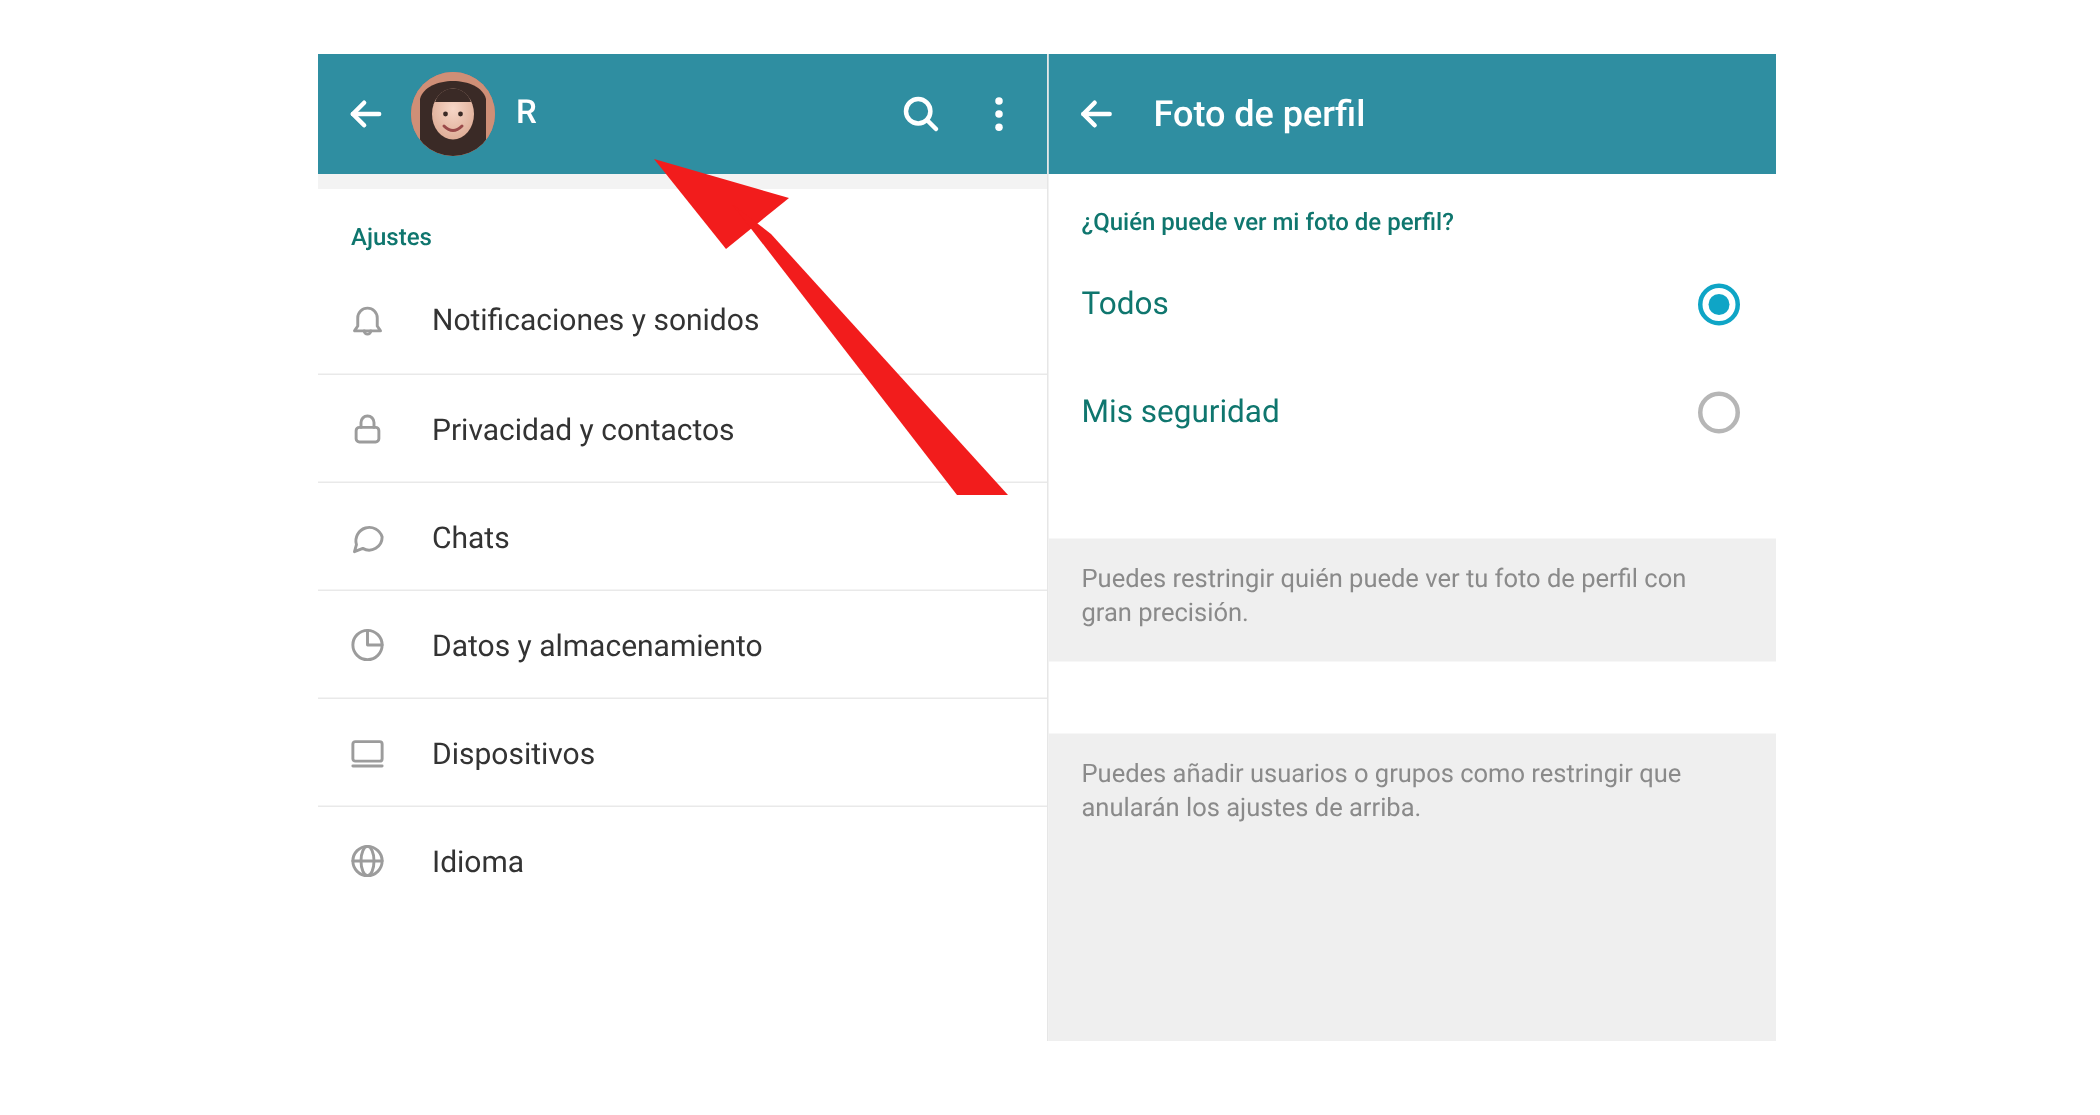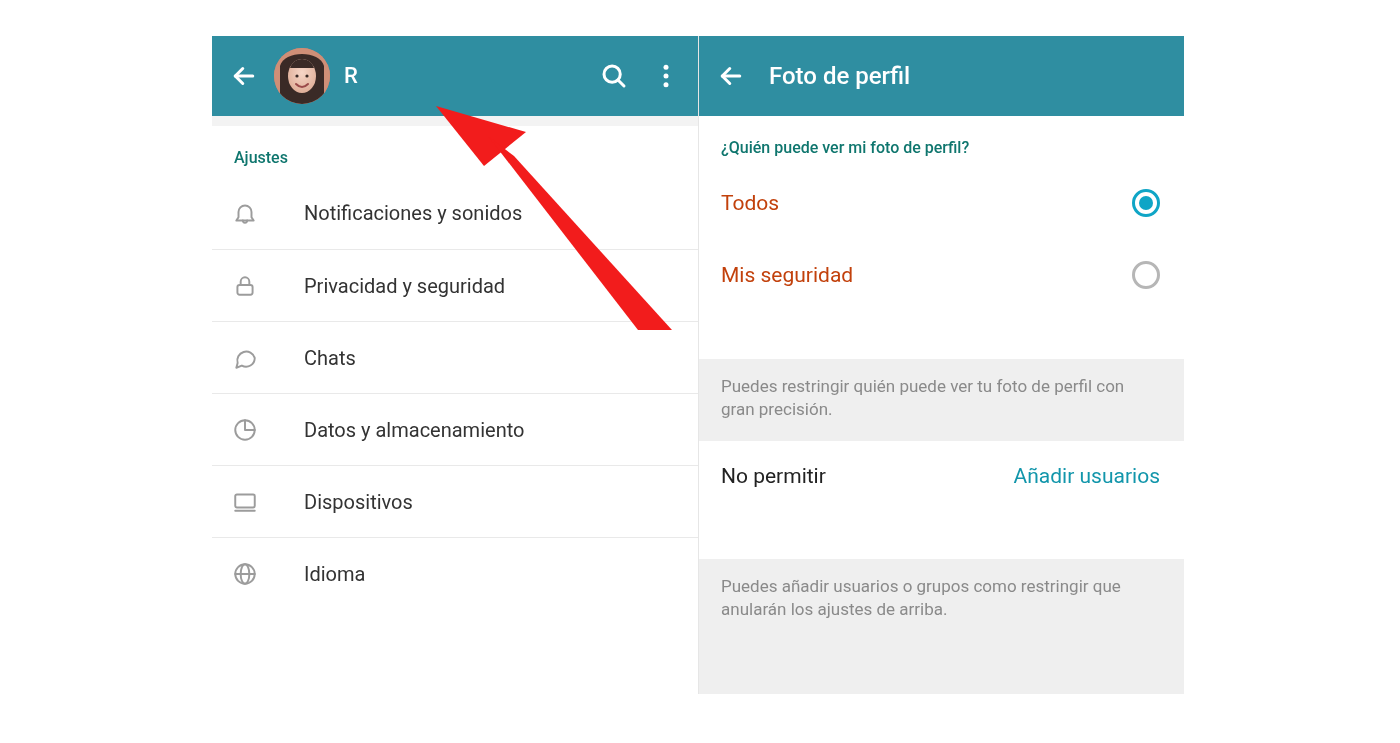--- a/index.html
+++ b/index.html
@@ -79,41 +79,40 @@
   }
   .list { list-style: none; margin: 0; padding: 0; }
   .row {
     display: flex;
     align-items: center;
     min-height: 72px;
     padding: 0 18px 0 20px;
     border-top: 1px solid #e9e9e9;
     font-size: 20px;
     color: #333333;
-    gap: 16px;
   }
   .row:first-child { border-top: none; }
   .row .row-icon {
     width: 56px;
     display: flex;
     align-items: center;
     justify-content: flex-start;
     color: #9c9c9c;
   }
   .row .row-label { flex: 1; }
 
   
   .radio-row {
     display: flex;
     align-items: center;
     justify-content: space-between;
     min-height: 72px;
     padding: 0 24px 0 22px;
     font-size: 21px;
-    color: #c2410c;
+    color: #0f766e;
   }
   .radio {
     width: 28px;
     height: 28px;
     border-radius: 50%;
     border: 3px solid #b6b6b6;
     position: relative;
     background: #ffffff;
   }
   .radio.selected {
@@ -223,21 +222,21 @@
         </span>
         <span class="row-label">Notificaciones y sonidos</span>
       </li>
       <li class="row">
         <span class="row-icon">
           <svg class="ic" viewBox="0 0 24 24" fill="none" stroke="currentColor" stroke-width="1.8" stroke-linecap="round" stroke-linejoin="round">
               <rect x="5" y="11" width="14" height="9" rx="2"></rect>
               <path d="M8 11V8a4 4 0 118 0v3"></path>
             </svg>
         </span>
-        <span class="row-label">Privacidad y seguridad</span>
+        <span class="row-label">Privacidad y contactos</span>
       </li>
       <li class="row">
         <span class="row-icon">
           <svg class="ic" viewBox="0 0 24 24" fill="none" stroke="currentColor" stroke-width="1.8" stroke-linecap="round" stroke-linejoin="round">
               <path d="M21 12a8 8 0 01-11.9 7L4 21l1.2-4.3A8 8 0 1121 12z"></path>
             </svg>
         </span>
         <span class="row-label">Chats</span>
       </li>
       <li class="row">
@@ -298,21 +297,17 @@
       <span class="radio selected"></span>
     </div>
     <div class="radio-row">
       <span>Mis seguridad</span>
       <span class="radio"></span>
     </div>
 
     <div class="hint-block">Puedes restringir quién puede ver tu foto de perfil con gran precisión.</div>
 
 
-    <div class="exc-row">
-      <span class="left">No permitir</span>
-      <span class="right">Añadir usuarios</span>
-    </div>
 
     <div class="hint-block" style="flex:1">Puedes añadir usuarios o grupos como restringir que anularán los ajustes de arriba.</div>
   </div>
 
 </div>
 
 </body></html>

